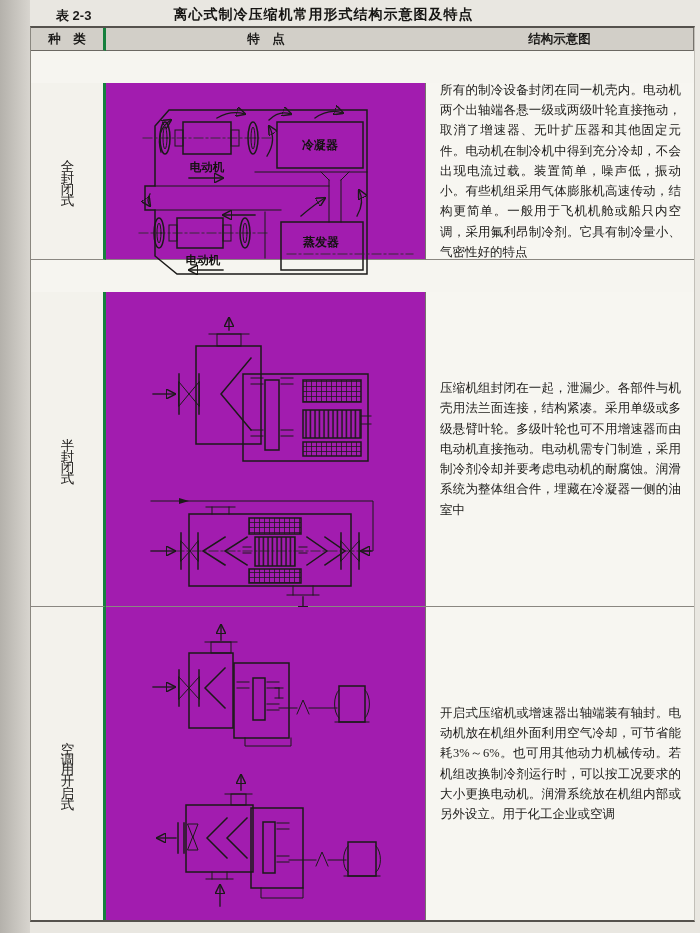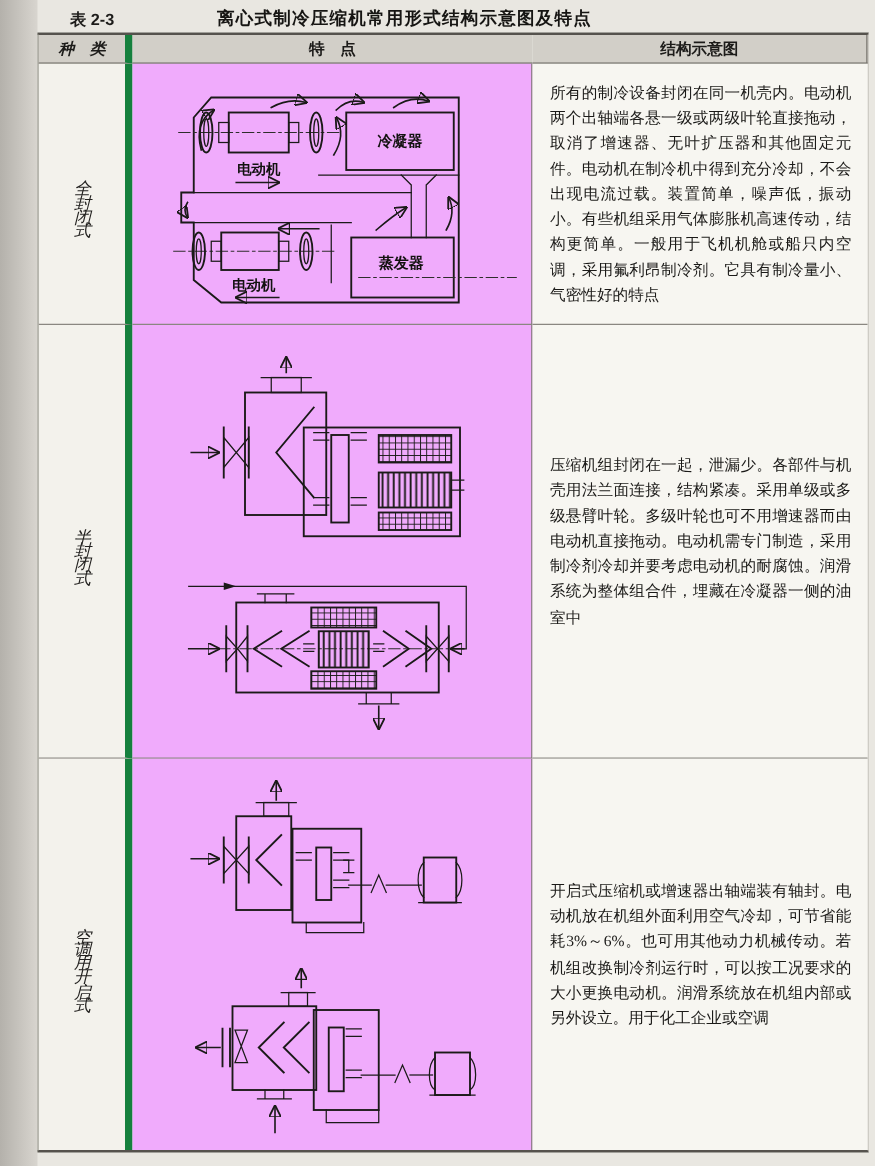--- a/index.html
+++ b/index.html
@@ -19,37 +19,37 @@
     position:absolute;left:30px;top:26px;width:665px;height:896px;
     background:#f6f5f0;
     border-top:2px solid #55524d;border-bottom:2px solid #55524d;
     border-left:1px solid #8a877f;border-right:1px solid #c2bfb8;
     display:grid;
     grid-template-columns:75px 320px 1fr;
     grid-template-rows:23px 209px 347px 1fr;
     box-sizing:border-box;
   }
   .cell{box-sizing:border-box;position:relative;}
-  .col-a{border-right:6px solid #15803d;font-style:italic;}
+  .col-a{border-right:3px solid #15803d;}
   .col-b{border-right:1px solid #76736c;}
   .hdr{background:#d2cfc8;border-bottom:1px solid #6b6862;
     display:flex;align-items:center;justify-content:center;
     font-size:12.5px;font-weight:bold;color:#1d1c1a;}
-  .row-line{border-bottom:1px solid #8a8781;}
+  .row-line{border-bottom:1px solid #8a8781;margin-top:32px;}
   .type-cell{display:flex;align-items:center;justify-content:center;background:#f3f2ec;}
   .type-label{
     writing-mode:vertical-rl;text-orientation:upright;letter-spacing:11px;
     font-family:"Liberation Serif",serif;font-size:13.5px;color:#232220;
   }
   .feat-cell{display:flex;align-items:center;background:#f7f6f1;}
   .features{
     padding:6px 13px 6px 14px;font-family:"Liberation Serif",serif;
     font-size:12.5px;line-height:1.62;color:#1b1a18;text-align:justify;
   }
-  .diag-cell{background:#f0abfc;}
+  .diag-cell{background:#a21caf;}
   .diag{position:absolute;}
   svg{display:block;}
   svg path,svg line,svg rect,svg ellipse,svg polyline{
     fill:none;stroke:#1b1a18;stroke-width:1.5;stroke-linecap:square;}
   svg .thin{stroke-width:1;}
   svg .axis{stroke-width:0.9;stroke:#2e2d2b;stroke-dasharray:9 3 2 3;}
   svg .arrow{stroke-width:1.3;}
   svg text{stroke:none;fill:#131210;font-family:"Liberation Sans",sans-serif;font-weight:bold;}
   svg .lbl{font-size:12px;}
   svg .lbl2{font-size:11.5px;}

